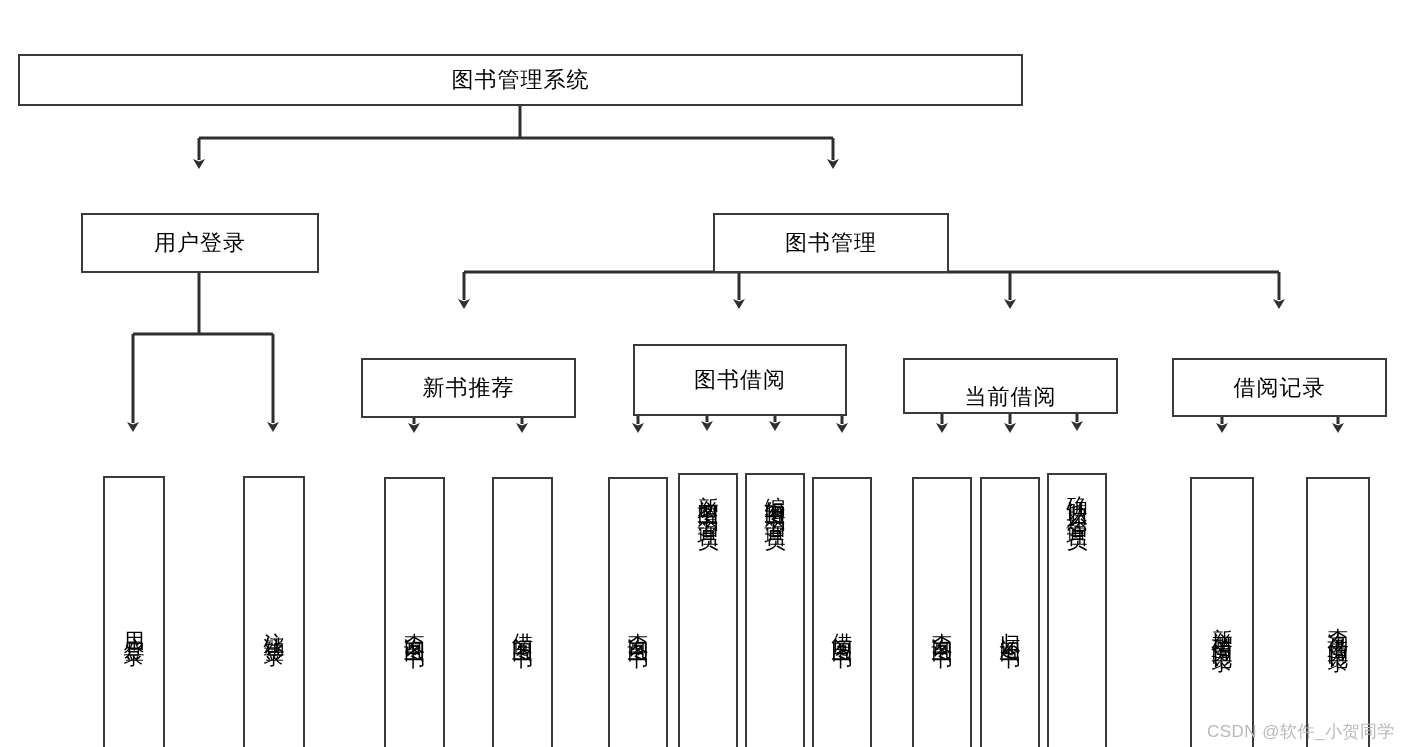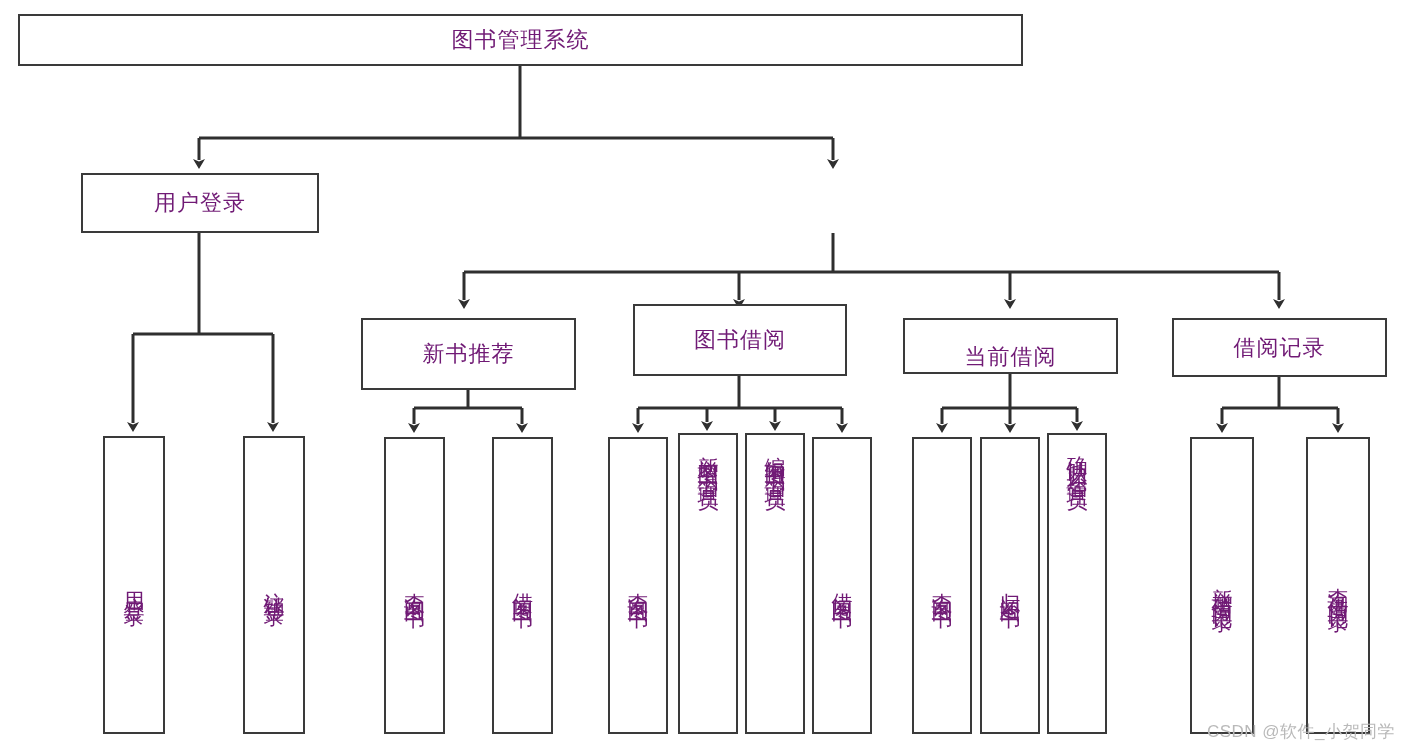--- a/index.html
+++ b/index.html
@@ -26,21 +26,22 @@
     pointer-events: none;
   }
   .node {
     position: absolute;
     box-sizing: border-box;
     background: #ffffff;
     border: 2px solid #3a3a3a;
     display: flex;
     align-items: center;
     justify-content: center;
-    color: #701a75;
+    color: #000000;
+    margin-top: 40px;
   }
   .node.h-node {
     font-size: 22px;
     letter-spacing: 1px;
   }
   .node.v-node {
     font-size: 21px;
     align-items: flex-start;
     padding-top: 0px;
   }
@@ -128,22 +129,25 @@
     </g>
   </svg>
 
   <div class="node h-node" style="left:18px; top:14px; width:1005px; height:52px;">
     <span>图书管理系统</span>
   </div>
 
   <div class="node h-node" style="left:81px; top:173px; width:238px; height:60px;">
     <span>用户登录</span>
   </div>
-
-  <div class="node h-node" style="left:361px; top:318px; width:215px; height:72px;">
+  <div class="node h-node" style="left:713px; top:173px; width:236px; height:60px;">
+    <span>图书管理</span>
+  </div>
+
+  <div class="node h-node" style="left:361px; top:318px; width:215px; height:60px;">
     <span>新书推荐</span>
   </div>
   <div class="node h-node" style="left:633px; top:304px; width:214px; height:72px;">
     <span>图书借阅</span>
   </div>
   <div class="node h-node" style="left:903px; top:318px; width:215px; height:56px;align-items:flex-end;">
     <span>当前借阅</span>
   </div>
   <div class="node h-node" style="left:1172px; top:318px; width:215px; height:59px;">
     <span>借阅记录</span>

